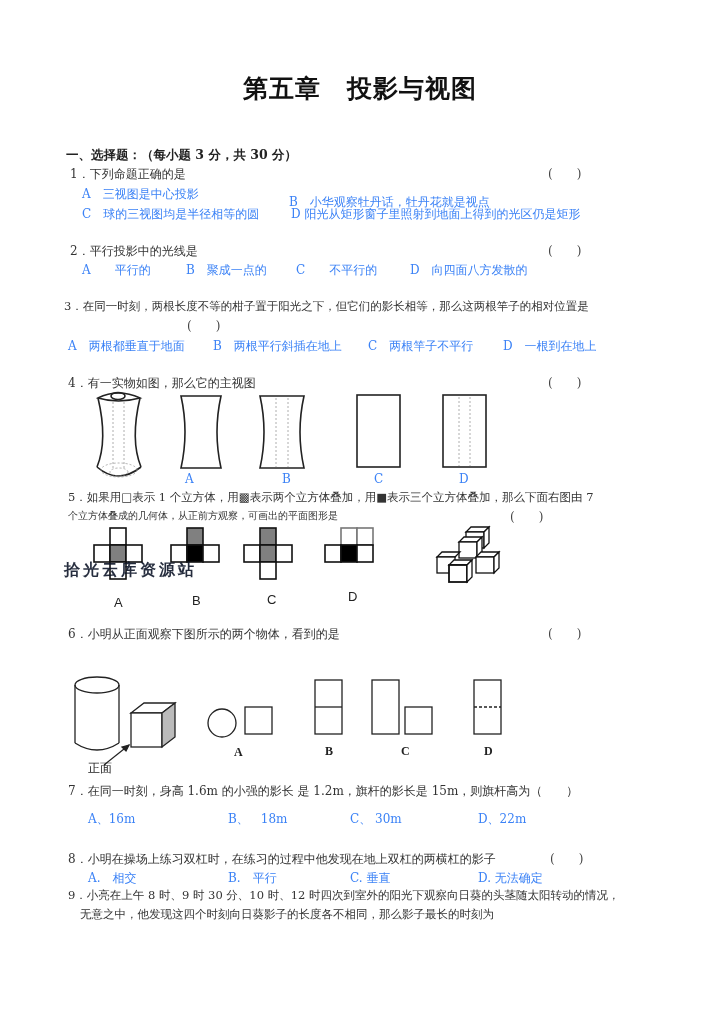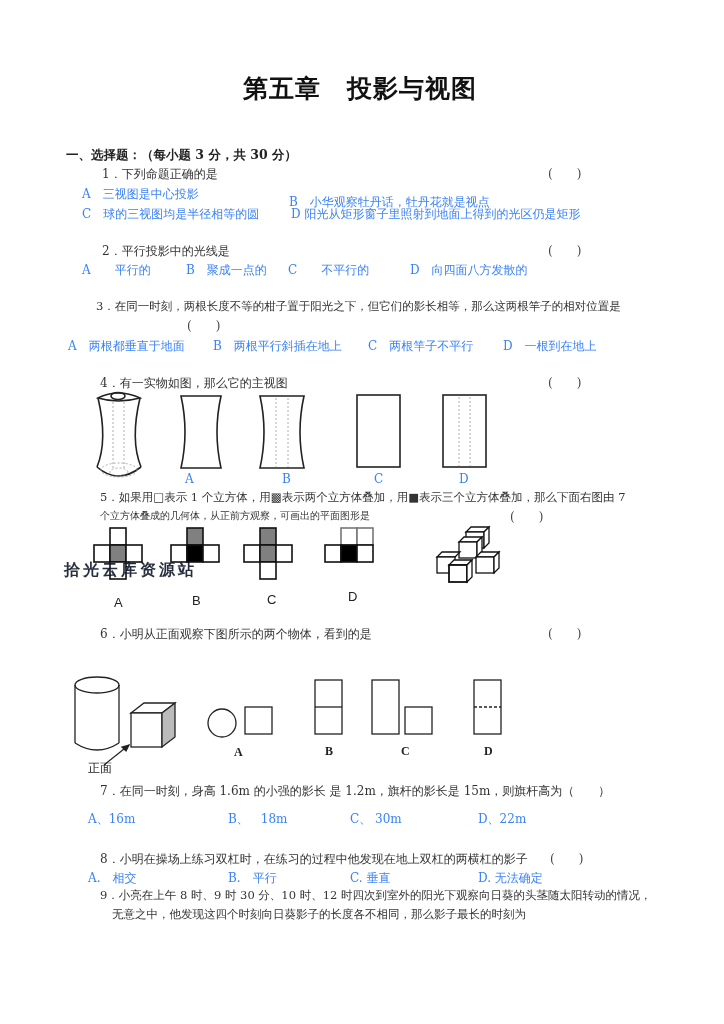--- a/index.html
+++ b/index.html
@@ -1,21 +1,21 @@
 <!DOCTYPE html>
 <html><head>
 <meta charset="utf-8">
 <style>
   html, body { margin: 0; padding: 0; background: #ffffff; }
   body { width: 724px; height: 1024px; position: relative; overflow: hidden;
          font-family: "DejaVu Serif", "Liberation Serif", serif; color: #333; }
   .abs { position: absolute; white-space: nowrap; }
   .title { font-family: "DejaVu Sans", "Liberation Sans", sans-serif; font-size: 25px; font-weight: bold; color: #111; letter-spacing: 1px; }
   .sec { font-size: 12.5px; font-weight: bold; color: #222; }
-  .q { font-size: 12px; color: #333; margin-left: 32px; }
+  .q { font-size: 12px; color: #333; }
   .opt { font-size: 12px; color: #3b82f6; }
   .paren { font-size: 12px; color: #444; }
   .lbl { font-family: "Liberation Sans", sans-serif; font-size: 13px; color: #222; }
   .lblb { font-family: "Liberation Serif", serif; font-size: 12px; font-weight: bold; color: #222; }
   .wm { font-family: "DejaVu Sans", sans-serif; font-size: 16px; font-weight: bold; color: #0f172a; opacity: .9; letter-spacing: 3px; }
   svg { position: absolute; overflow: visible; }
 </style>
 </head>
 <body>
 
@@ -26,21 +26,21 @@
 <div class="abs paren" style="left:548px;top:166px;">(　　)</div>
 <div class="abs opt" style="left:82px;top:186px;">A　三视图是中心投影</div>
 <div class="abs opt" style="left:289px;top:194px;">B　小华观察牡丹话，牡丹花就是视点</div>
 <div class="abs opt" style="left:82px;top:206px;">C　球的三视图均是半径相等的圆</div>
 <div class="abs opt" style="left:291px;top:206px;">D 阳光从矩形窗子里照射到地面上得到的光区仍是矩形</div>
 
 <div class="abs q" style="left:70px;top:243px;">2．平行投影中的光线是</div>
 <div class="abs paren" style="left:548px;top:243px;">(　　)</div>
 <div class="abs opt" style="left:82px;top:262px;">A　　平行的</div>
 <div class="abs opt" style="left:186px;top:262px;">B　聚成一点的</div>
-<div class="abs opt" style="left:288px;top:262px;text-align:center;">C　　不平行的</div>
+<div class="abs opt" style="left:296px;top:262px;text-align:center;">C　　不平行的</div>
 <div class="abs opt" style="left:410px;top:262px;">D　向四面八方发散的</div>
 
 <div class="abs q" style="left:64px;top:299px;font-size:11.5px;">3．在同一时刻，两根长度不等的柑子置于阳光之下，但它们的影长相等，那么这两根竿子的相对位置是</div>
 <div class="abs paren" style="left:187px;top:318px;">(　　)</div>
 <div class="abs opt" style="left:68px;top:338px;">A　两根都垂直于地面</div>
 <div class="abs opt" style="left:213px;top:338px;">B　两根平行斜插在地上</div>
 <div class="abs opt" style="left:368px;top:338px;">C　两根竿子不平行</div>
 <div class="abs opt" style="left:503px;top:338px;">D　一根到在地上</div>
 
 <div class="abs q" style="left:68px;top:375px;">4．有一实物如图，那么它的主视图</div>

